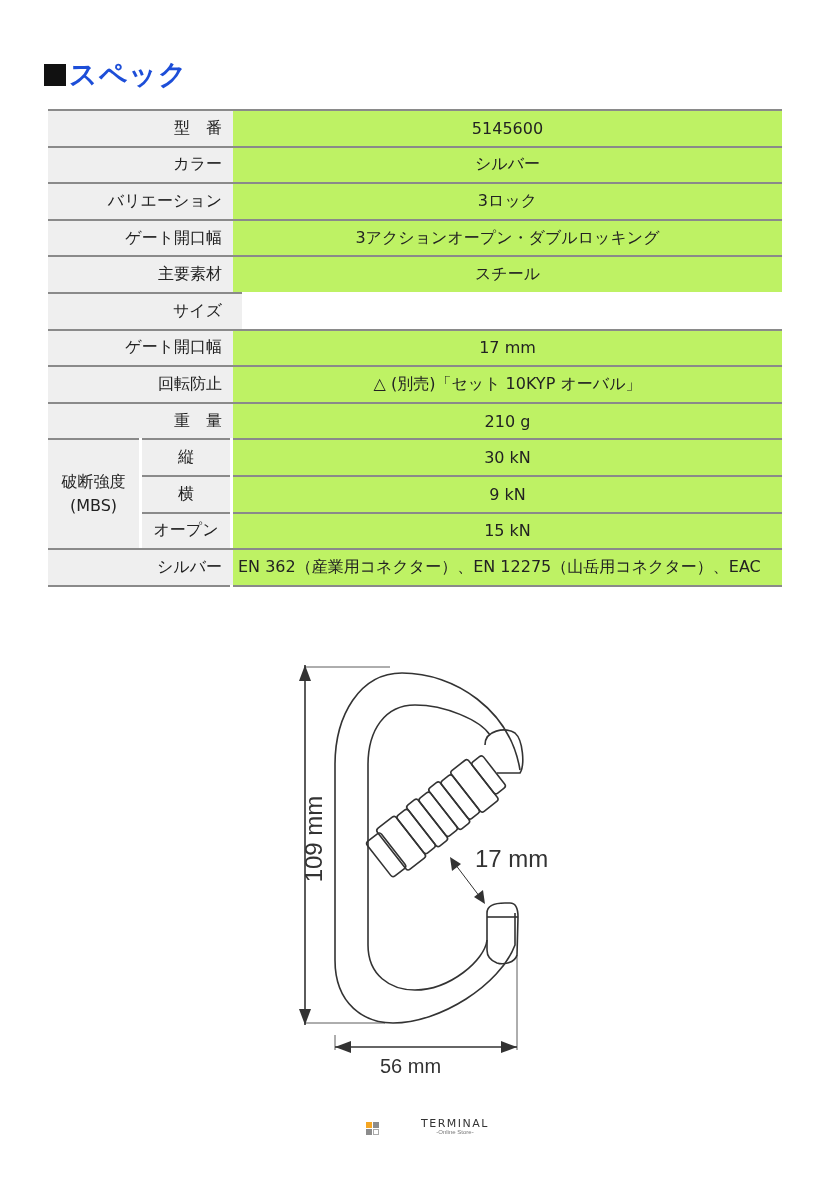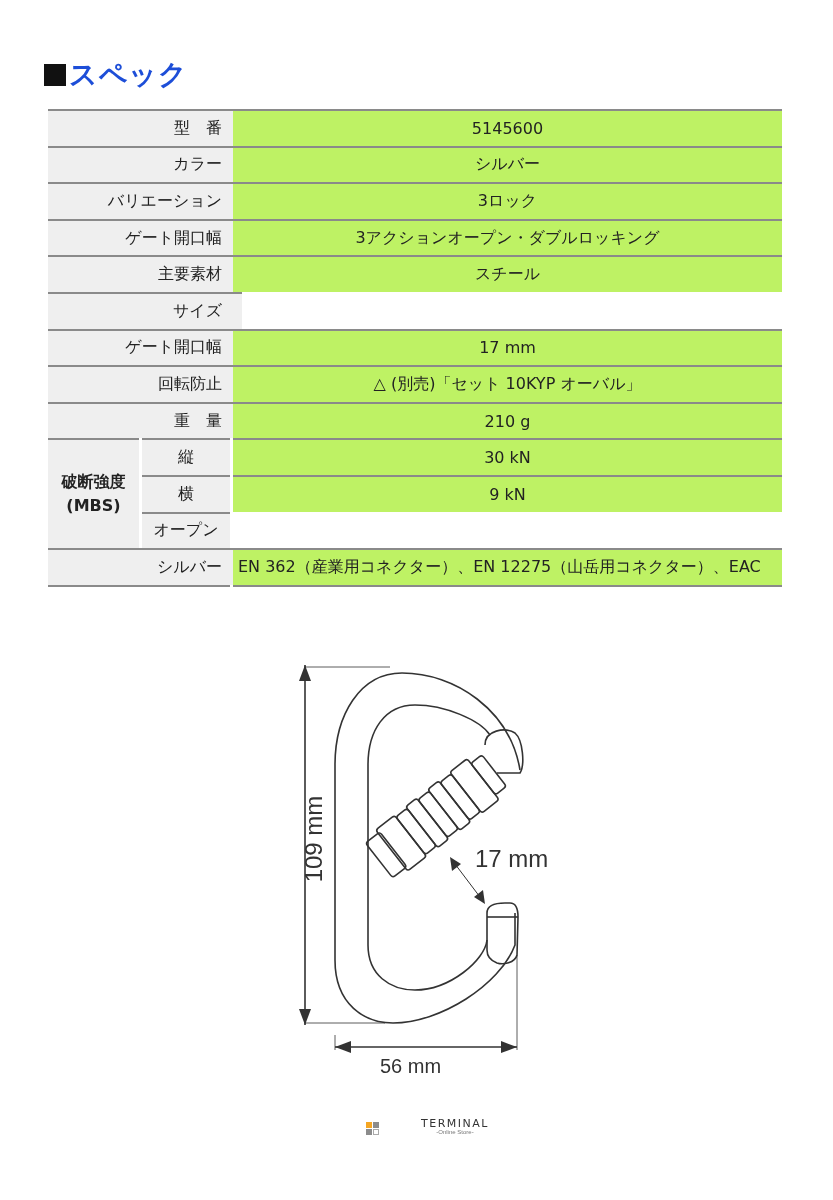--- a/index.html
+++ b/index.html
@@ -11,21 +11,21 @@
     .spec { position: absolute; left: 48px; top: 109px; width: 734px; }
     .row { position: relative; height: 36.6px; }
     .cell { position: absolute; top: 0; height: 34.6px; border-top: 2px solid #8a8a8a;
             display: flex; align-items: center; font-size: 16px; color: #222; box-sizing: content-box; }
     .lab { left: 0; width: 182px; background: #efefef; justify-content: flex-end; padding-right: 12px; }
     .lab span { padding-right: 8px; }
     .val { left: 185px; width: 549px; justify-content: center; background: #bef264; }
     .val.left { justify-content: flex-start; padding-left: 5px; width: 544px; }
     .mbs-group { position: absolute; left: 0; width: 91px; background: #efefef; border-top: 2px solid #8a8a8a;
                  display: flex; align-items: center; justify-content: center; text-align: center;
-                 font-size: 16px; line-height: 24px; font-weight: bold; }
+                 font-size: 16px; line-height: 24px; }
     .sub { left: 94px; width: 88px; background: #efefef; justify-content: center; }
     .bottom-line { position: absolute; height: 2px; background: #8a8a8a; }
     .figure { position: absolute; left: 265px; top: 655px; width: 320px; height: 440px; }
     .logo { position: absolute; left: 366px; top: 1118px; display: flex; align-items: flex-end; gap: 40px; }
     .logo .grid { display: grid; grid-template-columns: 6px 6px; grid-template-rows: 6px 6px; gap: 1px; margin-right: 2px; }
     .logo .grid div { width: 6px; height: 6px; }
     .logo .txt { display: flex; flex-direction: column; align-items: center; line-height: 1; }
     .logo .brand { font-size: 11px; letter-spacing: 1.5px; color: #333; font-family: "DejaVu Sans", sans-serif; }
     .logo .sub-txt { font-size: 6px; color: #777; font-family: "Liberation Sans", sans-serif; }
   </style>
@@ -103,20 +103,21 @@
     <div class="row" style="position:absolute;top:0;left:0;width:734px;">
       <div class="cell sub">縦</div>
       <div class="cell val">30 kN</div>
     </div>
     <div class="row" style="position:absolute;top:36.6px;left:0;width:734px;">
       <div class="cell sub">横</div>
       <div class="cell val">9 kN</div>
     </div>
     <div class="row" style="position:absolute;top:73.2px;left:0;width:734px;">
       <div class="cell sub">オープン</div>
+      <div class="cell val">15 kN</div>
     </div>
   </div>
 
   <div class="row">
     <div class="cell lab">
         <span>シルバー</span>
       </div>
     <div class="cell val left">EN 362（産業用コネクター）、EN 12275（山岳用コネクター）、EAC</div>
   </div>
   <div style="position:relative;height:2px;">

